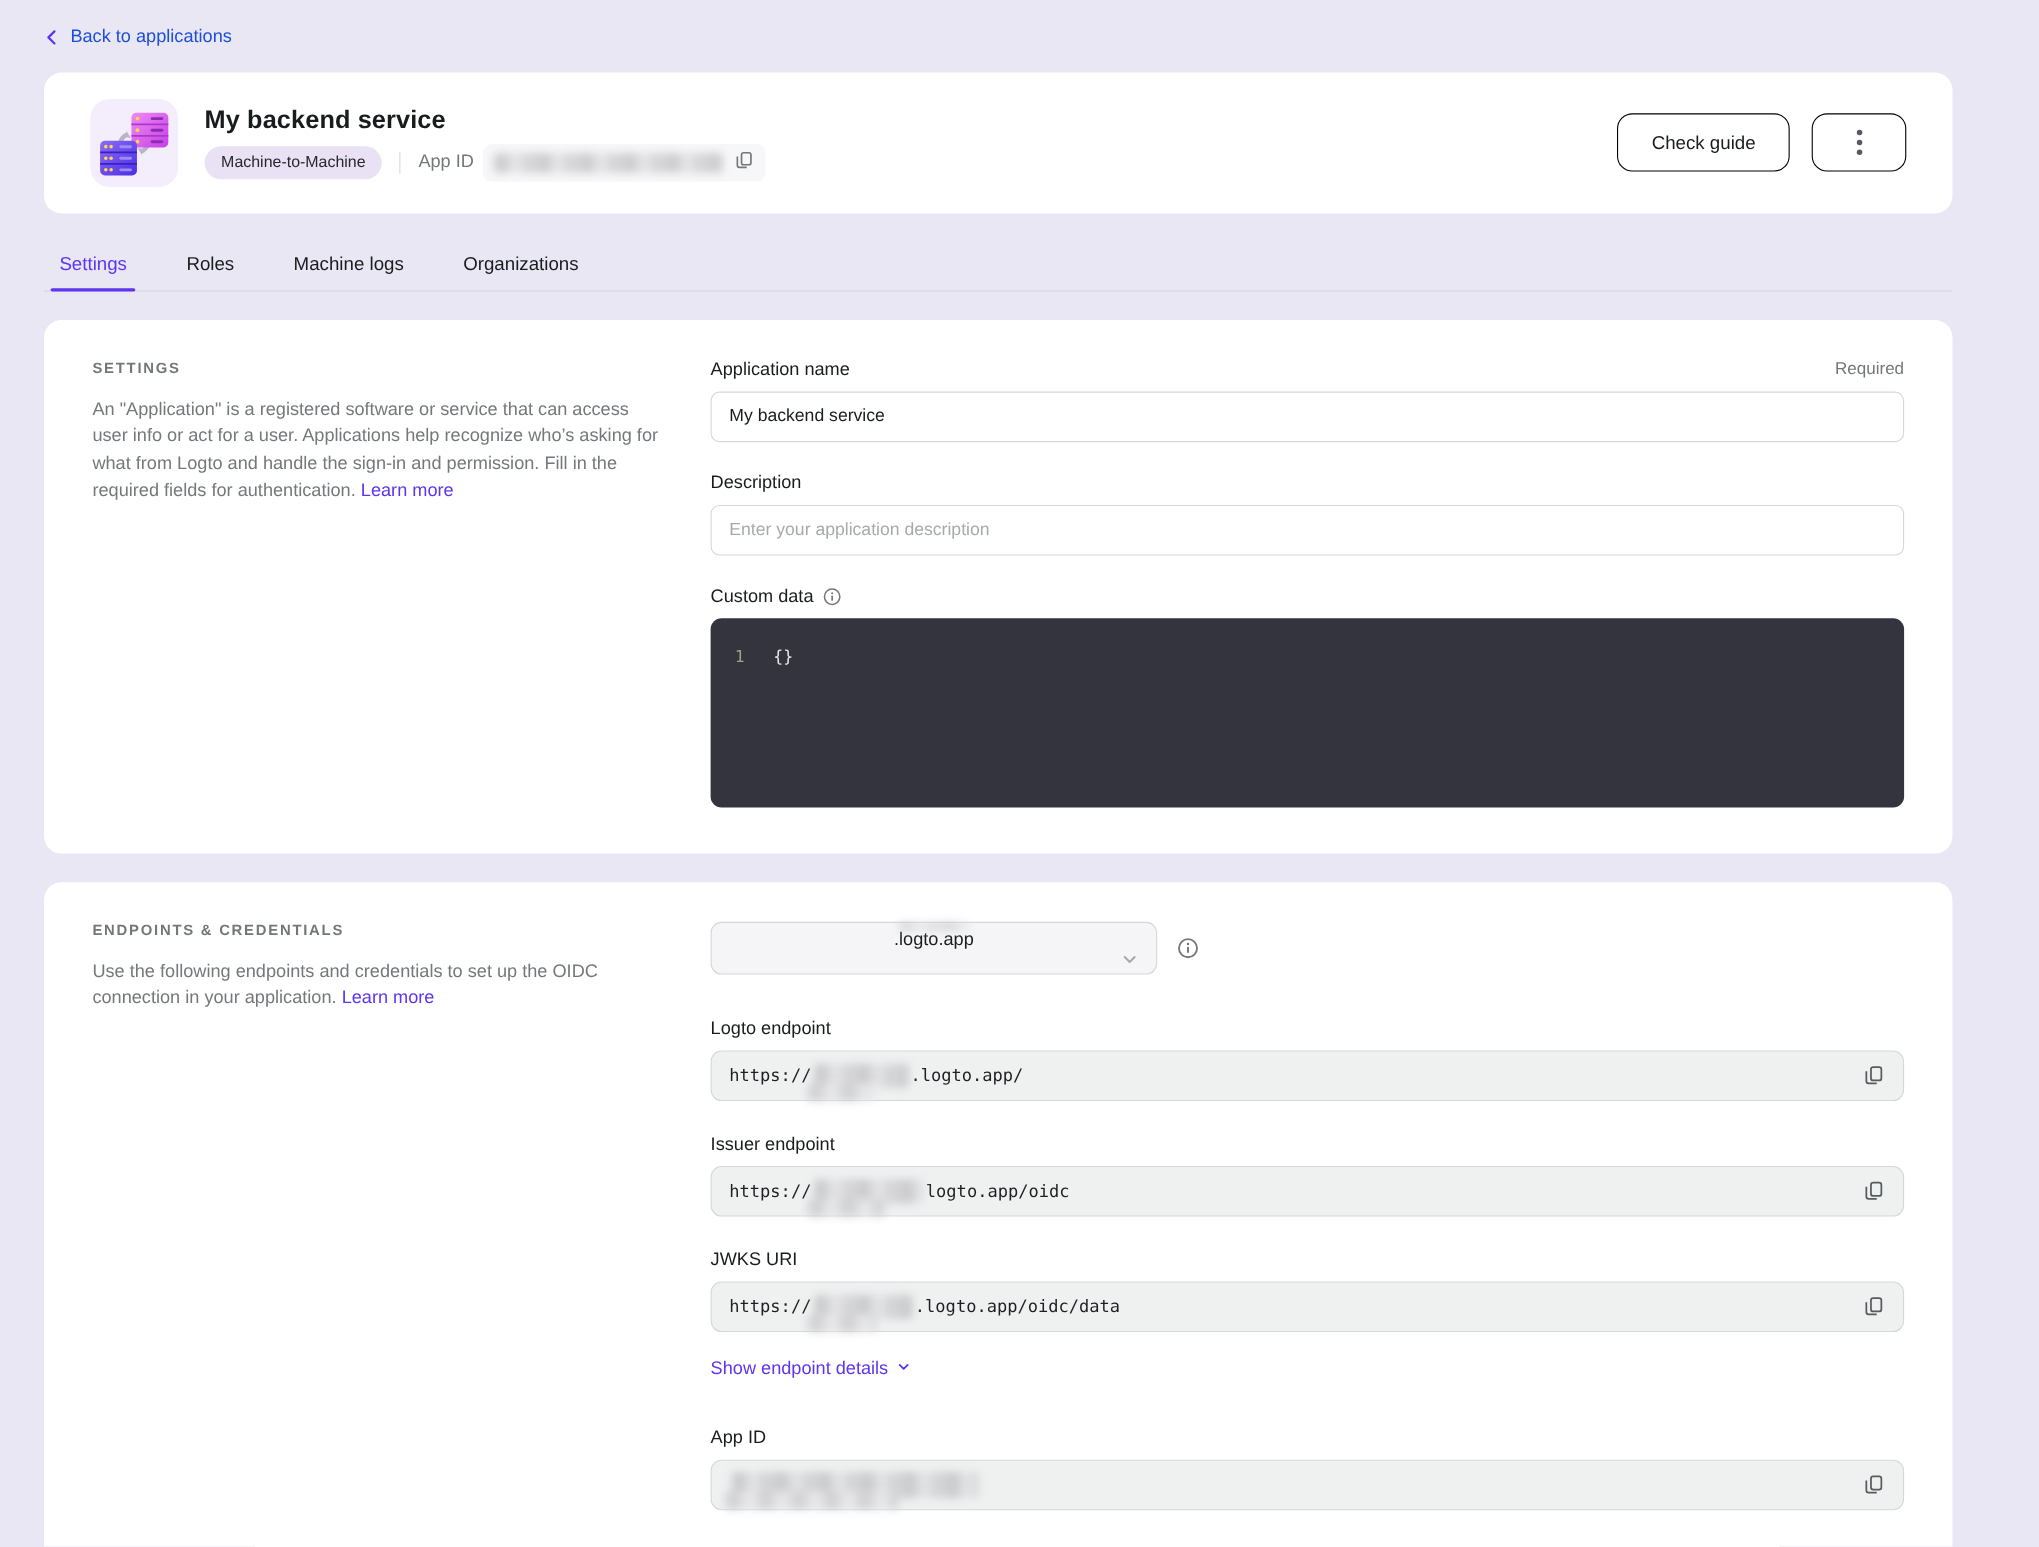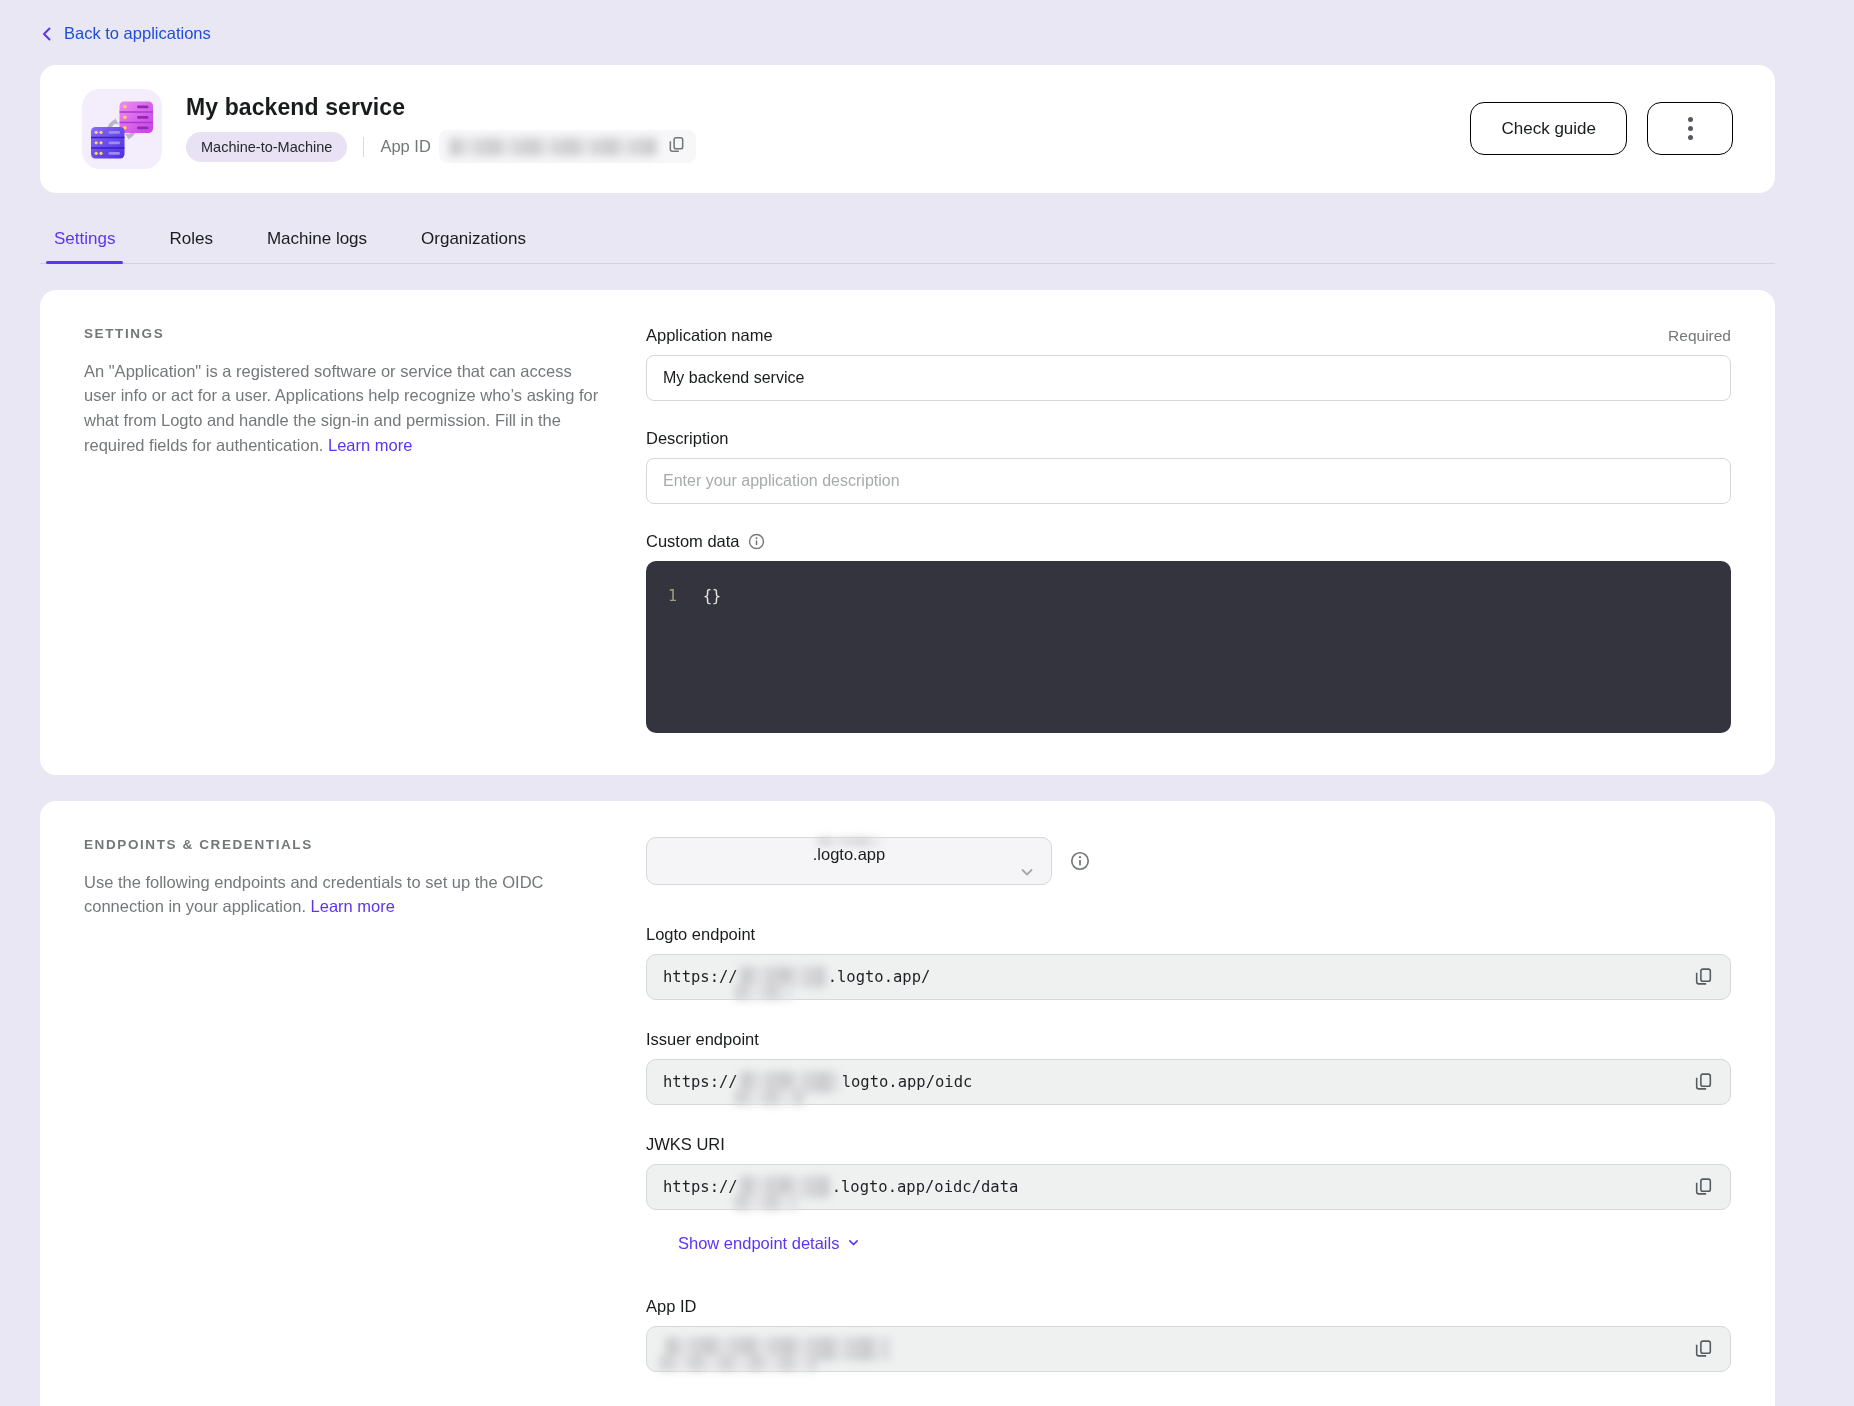--- a/index.html
+++ b/index.html
@@ -71,21 +71,21 @@
   .section-card { margin-top:26px; padding:36px 44px 42px; display:flex; gap:46px; }
   .col-left { width:516px; flex:0 0 auto; }
   .col-right { flex:1 1 auto; min-width:0; }
   .section-title {
     font-size:13.5px; font-weight:700; letter-spacing:1.6px; color:#747778;
   }
   .section-desc { margin-top:18px; font-size:16.5px; line-height:1.5; color:#75787b; }
   .link { color:#5d34f2; cursor:pointer; text-decoration:none; }
 
   
-  .field-head { display:flex; align-items:flex-end; }
+  .field-head { display:flex; align-items:center; }
   .field-label { font-size:16.5px; font-weight:500; color:#191c1d; }
   .required-hint { margin-left:auto; font-size:15.5px; color:#747778; }
   .text-input {
     margin-top:10px; width:100%; height:46px; border:1px solid #d7d7da;
     border-radius:8px; padding:0 16px; font-size:16px; color:#191c1d;
     font-family:"Liberation Sans", sans-serif; background:#fff; outline:none;
   }
   .text-input::placeholder { color:#a7aaab; }
   .field-block { margin-top:28px; }
   .label-row { display:flex; align-items:center; gap:8px; }
@@ -127,21 +127,21 @@
     margin-top:10px; height:46px; background:#eff1f1; border:1px solid #d5d8d9;
     border-radius:10px; display:flex; align-items:center; padding:0 16px;
     font-family:"DejaVu Sans Mono", monospace; font-size:15.5px; color:#1d2022;
     position:relative;
   }
   .readonly-field .redact { height:22px; margin:0 2px; }
   .copy-btn { margin-left:auto; display:flex; cursor:pointer; background:none; border:none; padding:0; }
 
   .show-details {
     margin-top:24px; display:inline-flex; align-items:center; gap:8px;
-    color:#5d34f2; font-size:16.5px; font-weight:500; cursor:pointer;margin-left:32px;
+    color:#5d34f2; font-size:16.5px; font-weight:500; cursor:pointer;
   }
   .appid-section-label { margin-top:44px; }
   .endpoints-card { padding-bottom:150px; }
 </style>
 </head>
 <body>
 
 <div class="page">
 
   <a class="back-link">

